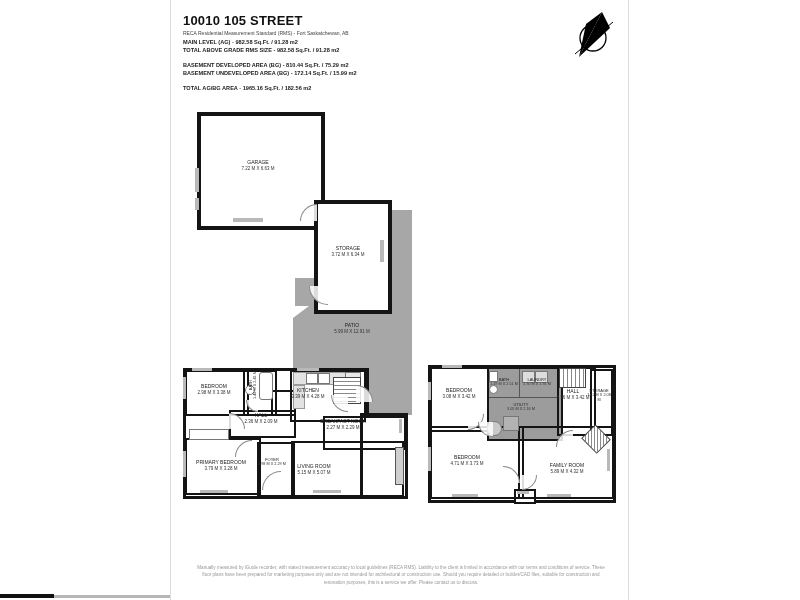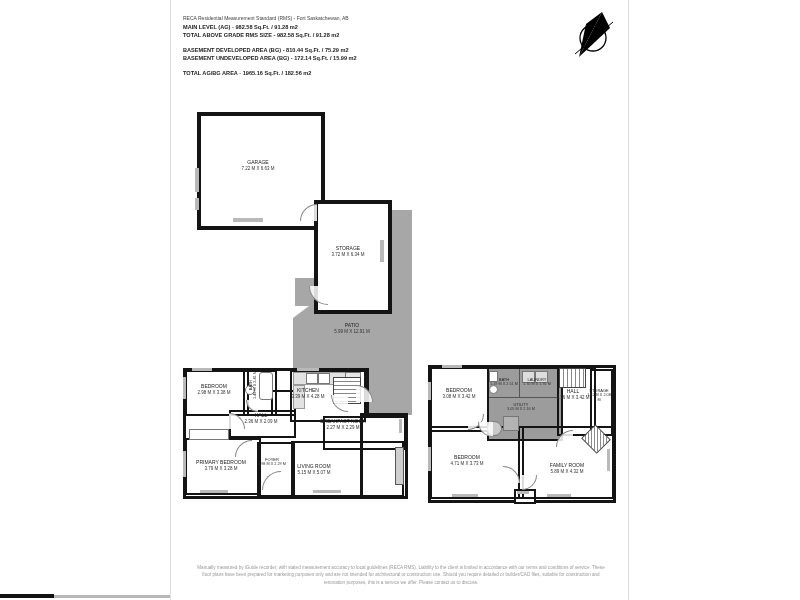--- a/index.html
+++ b/index.html
@@ -45,20 +45,21 @@
 </style>
 </head>
 <body>
 
 <div class="page">
 
   <div class="edge" style="left:170px"></div>
   <div class="edge" style="left:628px"></div>
 
   <div class="hdr">
+    <div class="title">10010 105 STREET</div>
     <div class="std">RECA Residential Measurement Standard (RMS) - Fort Saskatchewan, AB</div>
     <div class="ln">MAIN LEVEL (AG) - 982.58 Sq.Ft. / 91.28 m2</div>
     <div class="ln">TOTAL ABOVE GRADE RMS SIZE - 982.58 Sq.Ft. / 91.28 m2</div>
     <div class="gap"></div>
     <div class="ln">BASEMENT DEVELOPED AREA (BG) - 810.44 Sq.Ft. / 75.29 m2</div>
     <div class="ln">BASEMENT UNDEVELOPED AREA (BG) - 172.14 Sq.Ft. / 15.99 m2</div>
     <div class="gap"></div>
     <div class="ln">TOTAL AG/BG AREA - 1965.16 Sq.Ft. / 182.56 m2</div>
   </div>
 

